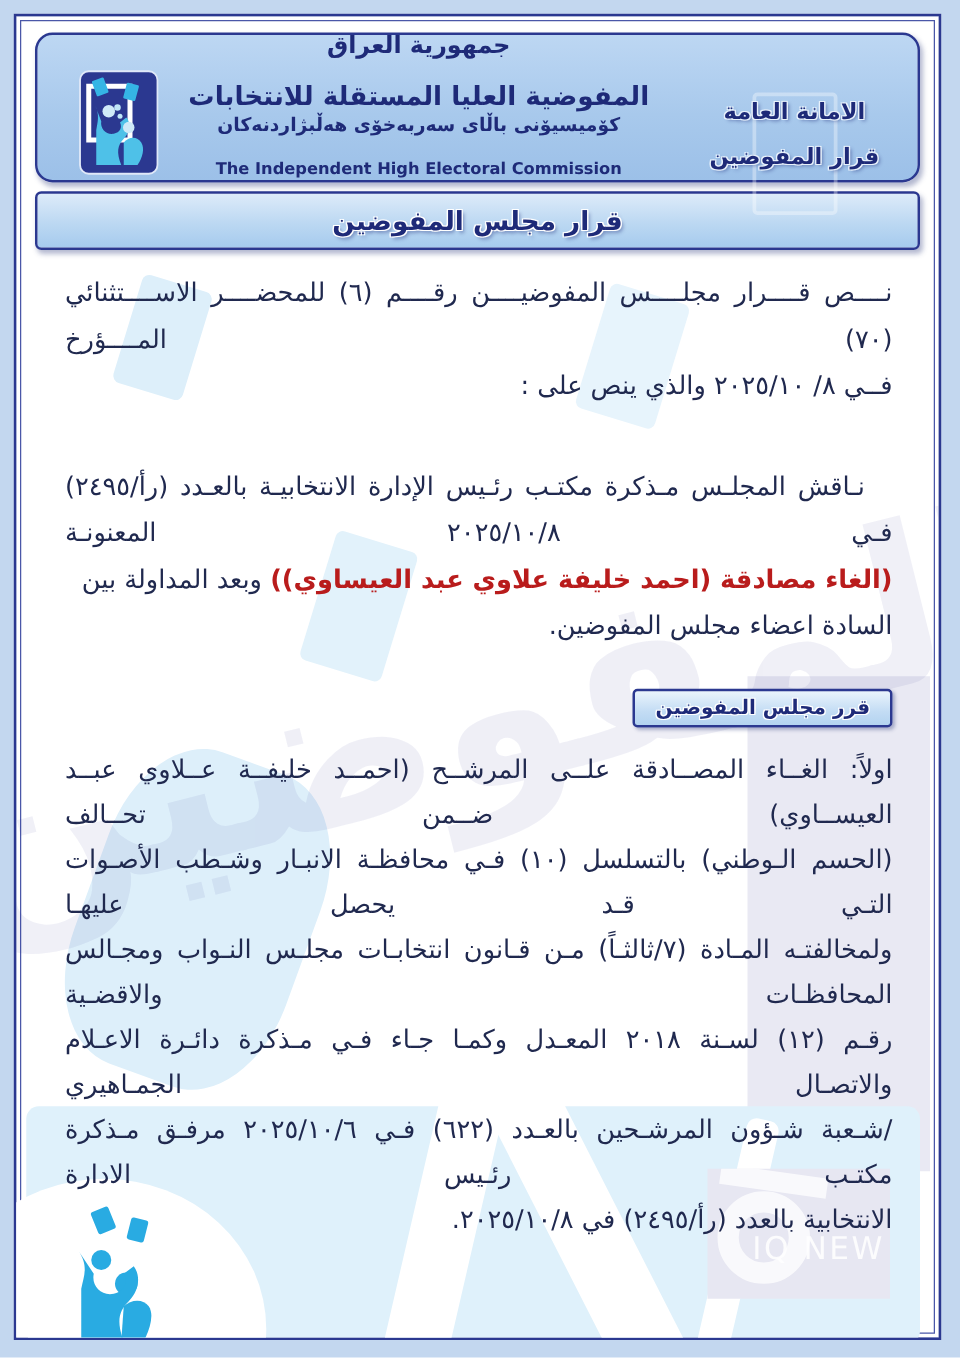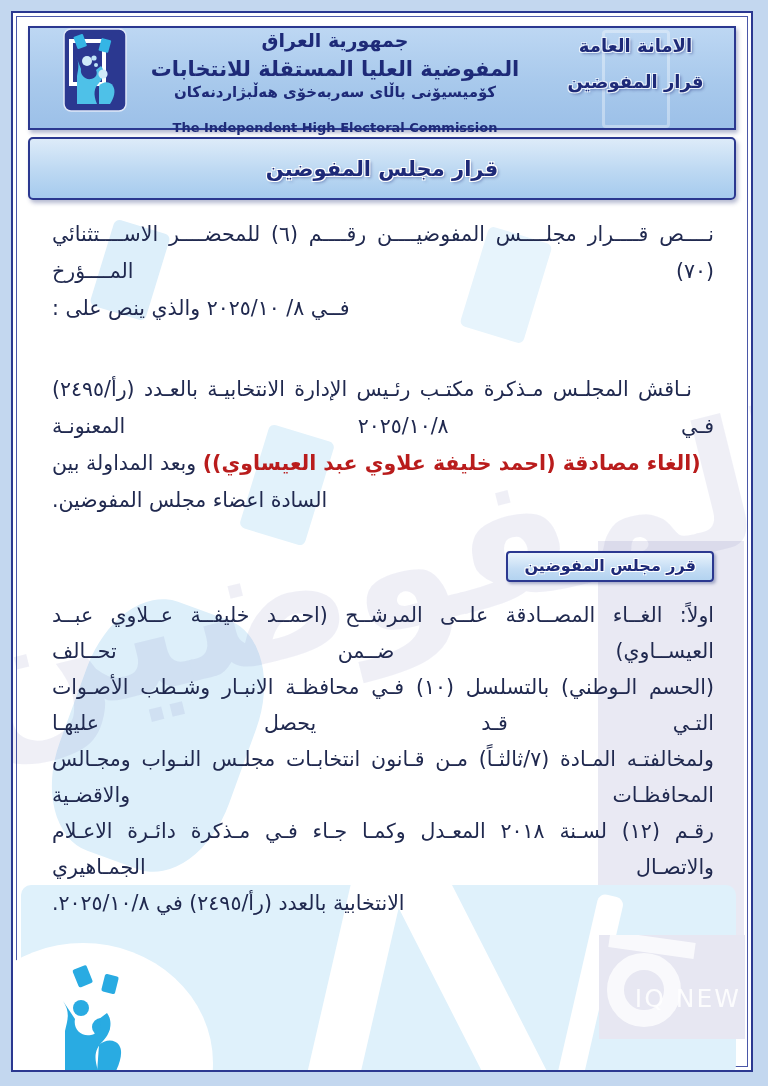--- a/index.html
+++ b/index.html
@@ -16,63 +16,63 @@
   
   .decor{position:absolute;inset:0;overflow:hidden;}
   .shape{position:absolute;}
   .blue-tile{background:#ddeffa;border-radius:6px;}
   .lav-band{background:#e9e9f3;}
   .ghost-text{
     position:absolute;left:-70px;top:430px;width:1100px;
     font-size:175px;font-weight:bold;color:#2e3192;opacity:.07;
     transform:rotate(-14deg);white-space:nowrap;letter-spacing:-6px;
   }
-  .iq-box{position:absolute;left:586px;top:922px;width:146px;height:104px;background:#e7e7f2;overflow:hidden;}
+  .iq-box{position:absolute;left:553px;top:922px;width:146px;height:104px;background:#e7e7f2;overflow:hidden;}
   .iq-ring{position:absolute;left:8px;top:18px;width:74px;height:74px;border:17px solid rgba(255,255,255,.75);border-radius:50%;box-sizing:border-box;}
   .iq-bar{position:absolute;left:10px;top:2px;width:86px;height:16px;background:rgba(255,255,255,.75);transform:rotate(8deg);}
   .iq-text{position:absolute;right:4px;bottom:26px;font-size:25px;letter-spacing:2px;color:rgba(255,255,255,.85);font-weight:normal;}
   .white-band{background:#ffffff;border-radius:26px;}
   
   .content{position:absolute;inset:0;padding:13px 13px 0 13px;box-sizing:border-box;}
   .header-box{
-    position:relative;margin:0 2px;height:104px;border:2px solid #2b3890;border-radius:0;
+    position:relative;margin:0 2px;height:120px;border:2px solid #2b3890;border-radius:14px;
     background:linear-gradient(180deg,#bdd7f3 0%,#a8c9ec 55%,#9cc0e8 100%);
     box-shadow:2px 3px 4px rgba(40,55,120,.35);
-    display:flex;align-items:flex-start;box-sizing:border-box;
+    display:flex;align-items:flex-end;box-sizing:border-box;
   }
   .logo-wrap{margin-left:33px;flex:0 0 auto;}
   .header-center{flex:1 1 auto;text-align:center;color:#1e2a78;line-height:1.15;padding-top:2px;}
   .h-republic{font-size:19px;font-weight:bold;}
-  .h-commission{font-size:21px;font-weight:bold;margin-top:5px;}
+  .h-commission{font-size:21px;font-weight:bold;margin-top:17px;}
   .h-kurdish{font-size:15px;font-weight:bold;margin-top:3px;}
   .h-english{font-size:13px;font-weight:bold;margin-top:20px;}
   .header-sec{
     position:relative;flex:0 0 185px;text-align:center;color:#1e2a78;font-weight:bold;
     font-size:18px;line-height:36px;margin-right:6px;
     text-shadow:1px 1px 0 #e8f1fb,-1px -1px 0 #e8f1fb,1px -1px 0 #e8f1fb,-1px 1px 0 #e8f1fb,2px 2px 3px rgba(30,42,120,.45);
   }
   .sec-ghost{position:absolute;left:50%;top:2px;transform:translateX(-50%);width:62px;height:92px;border:3px solid rgba(255,255,255,.35);border-radius:4px;}
   .sec-lines{position:relative;}
   
   .title-bar{
-    margin:7px 2px 0 2px;height:63px;border:2px solid #2b3890;border-radius:5px;
+    margin:7px 2px 0 2px;height:47px;border:2px solid #2b3890;border-radius:5px;
     background:linear-gradient(180deg,#ddebf9 0%,#bcd8f2 55%,#a6cbee 100%);
     box-shadow:2px 3px 4px rgba(40,55,120,.35);
     display:flex;align-items:center;justify-content:center;box-sizing:border-box;
   }
   .title-text{
     font-size:21px;font-weight:bold;color:#1e2a78;
     text-shadow:1px 1px 0 #fff,-1px -1px 0 #fff,1px -1px 0 #fff,-1px 1px 0 #fff,2px 2px 3px rgba(30,42,120,.4);
   }
   
   .doc-body{
     direction:rtl;margin:16px 24px 0 26px;font-size:20.5px;color:#20294f;
     position:relative;
   }
-  .line{line-height:37px;text-align:left;}
+  .line{line-height:37px;text-align:right;}
   .jfull{text-align:justify;text-align-last:justify;}
   .b{font-weight:bold;color:#b91c1c;}
   .p2{margin-top:44px;}
   .indent{text-indent:22px;}
   .badge-row{margin-top:32px;text-align:right;}
   .decision-badge{
     display:inline-block;padding:3px 16px 5px 16px;border:2px solid #2b3890;border-radius:4px;
     background:linear-gradient(180deg,#eaf4fc 0%,#c3dcf4 60%,#b3d3f0 100%);
     font-size:16px;font-weight:bold;color:#1e2a78;
     text-shadow:1px 1px 0 #fff,-1px -1px 0 #fff,1px -1px 0 #fff,-1px 1px 0 #fff;
@@ -166,19 +166,20 @@
 
         <div class="badge-row">
           <span class="decision-badge">قرر مجلس المفوضين</span>
         </div>
 
         <div class="first-block">
           <div class="line jfull">اولاً: الغــاء المصــادقة علــى المرشــح (احمــد خليفــة عــلاوي عبــد العيســاوي) ضــمن تحــالف</div>
           <div class="line jfull">(الحسم الـوطني)  بالتسلسل (١٠) فـي محافظـة الانبـار وشـطب الأصـوات التـي قـد يحصل عليهـا</div>
           <div class="line jfull">ولمخالفتـه المـادة (٧/ثالثـاً) مـن قـانون انتخابـات مجلـس النـواب ومجـالس المحافظـات والاقضـية</div>
           <div class="line jfull">رقـم (١٢) لسـنة ٢٠١٨ المعـدل  وكمـا جـاء فـي مـذكرة دائـرة الاعـلام والاتصـال الجمـاهيري</div>
+          <div class="line jfull">/شـعبة شـؤون المرشـحين بالعـدد (٦٢٢) فـي ٢٠٢٥/١٠/٦ مرفـق مـذكرة مكتـب رئـيس الادارة</div>
           <div class="line">الانتخابية بالعدد (رأ/٢٤٩٥) في ٢٠٢٥/١٠/٨.</div>
         </div>
 
       </div>
     </div>
   </div>
 </div>
 
 </body></html>

